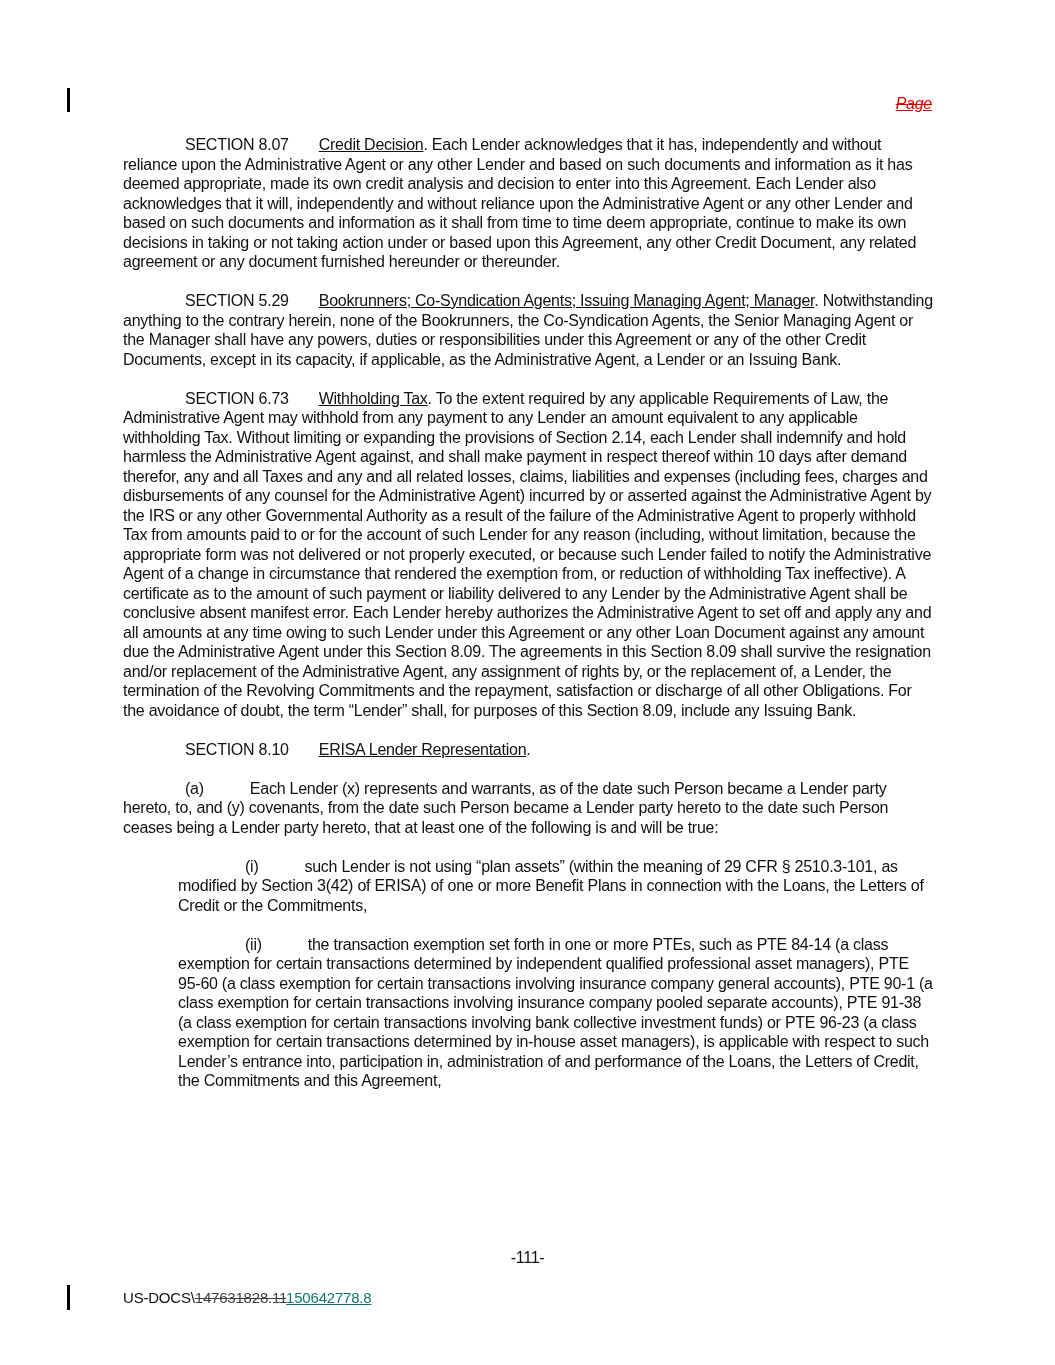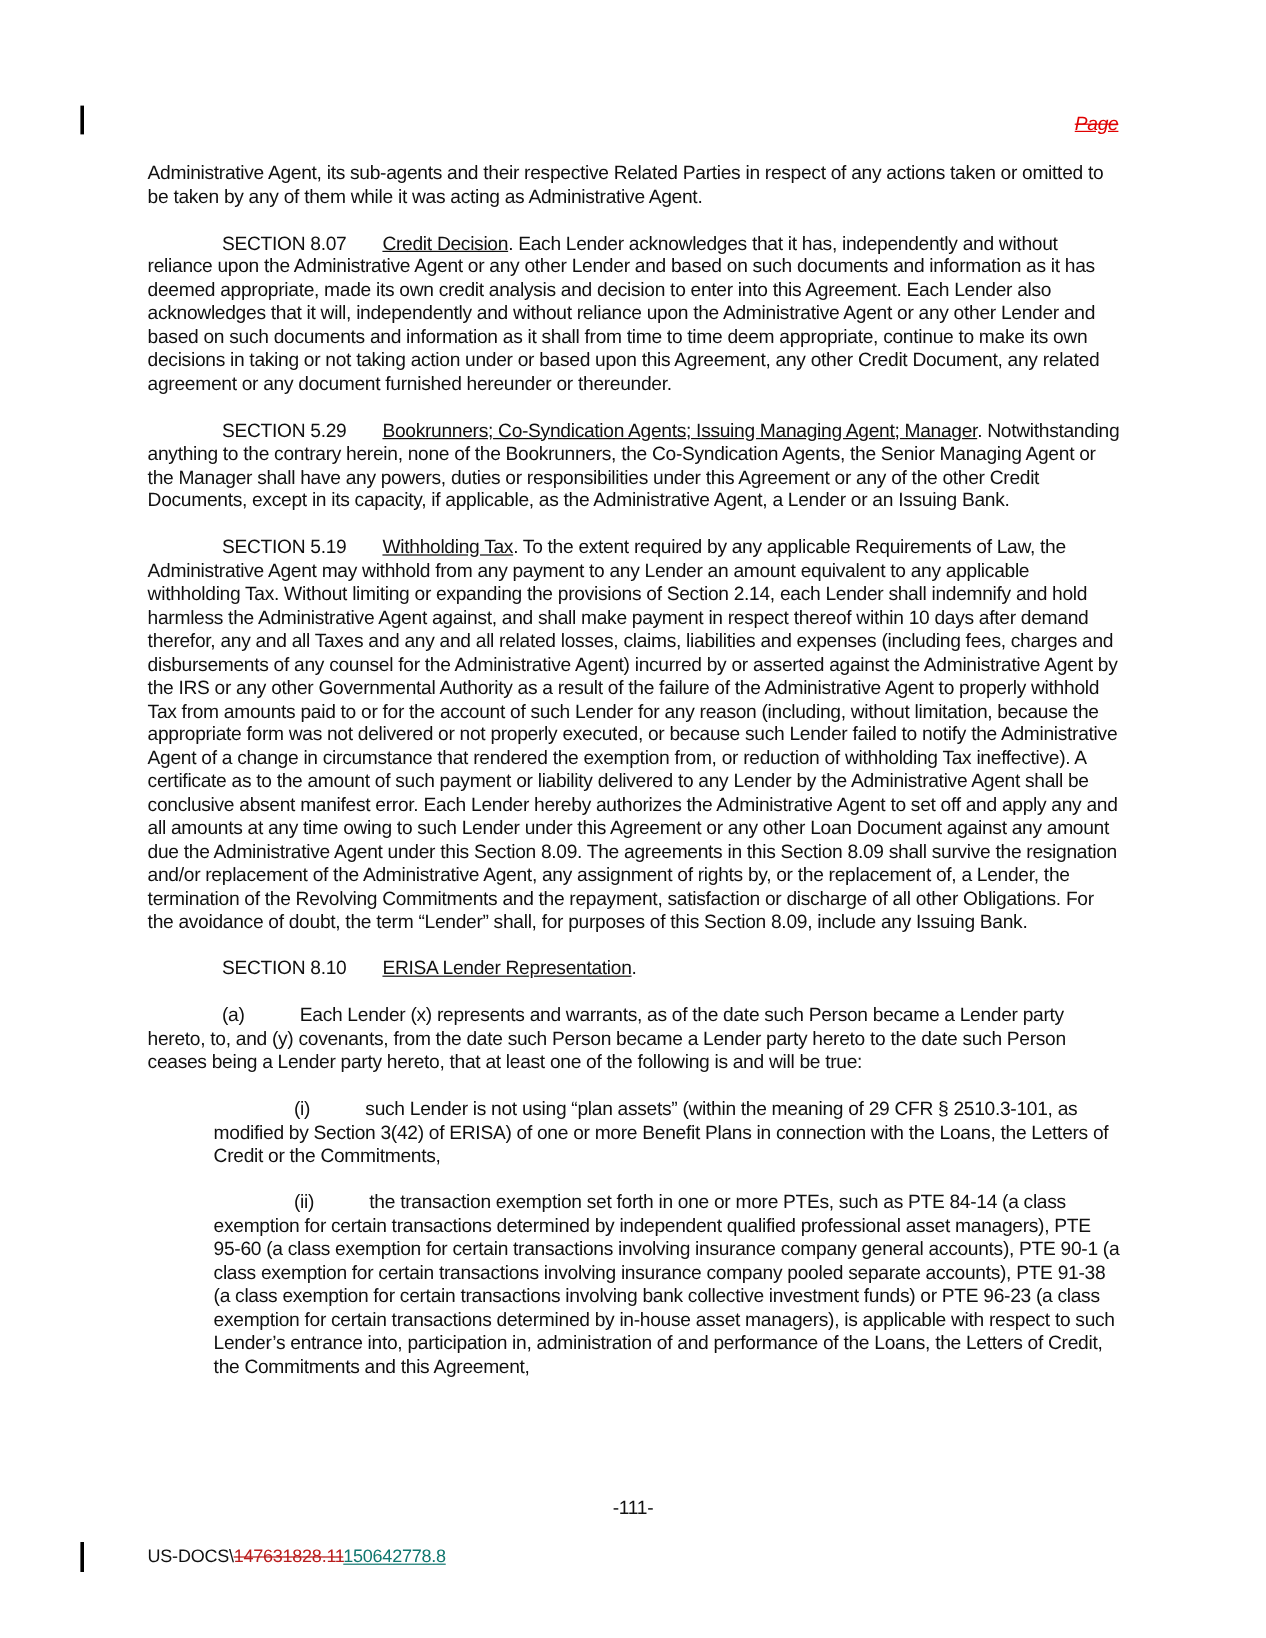--- a/index.html
+++ b/index.html
@@ -64,36 +64,33 @@
 <body>
 
 <div class="page">
 
   <div class="change-bar top"></div>
 
   <div class="page-marker" style="color: rgb(224, 0, 0); font-style: italic;">Page</div>
 
   <div class="content">
 
-    <p class="para">
-      <span>Administrative Agent, its sub-agents and their respective Related Parties in respect of any actions taken or omitted to be taken by any of them while it was acting as Administrative Agent.</span>
-    </p>
 
     <p class="para indent">
       <span>SECTION 8.07</span><span class="tab t1"></span><span class="heading">Credit Decision</span><span>.</span>
       <span>Each Lender acknowledges that it has, independently and without reliance upon the Administrative Agent or any other Lender and based on such documents and information as it has deemed appropriate, made its own credit analysis and decision to enter into this Agreement.  Each Lender also acknowledges that it will, independently and without reliance upon the Administrative Agent or any other Lender and based on such documents and information as it shall from time to time deem appropriate, continue to make its own decisions in taking or not taking action under or based upon this Agreement, any other Credit Document, any related agreement or any document furnished hereunder or thereunder.</span>
     </p>
 
     <p class="para indent">
       <span>SECTION 5.29</span><span class="tab t1"></span><span class="heading">Bookrunners; Co-Syndication Agents; Issuing Managing Agent; Manager</span><span>.</span>
       <span>Notwithstanding anything to the contrary herein, none of the Bookrunners, the Co-Syndication Agents, the Senior Managing Agent or the Manager shall have any powers, duties or responsibilities under this Agreement or any of the other Credit Documents, except in its capacity, if applicable, as the Administrative Agent, a Lender or an Issuing Bank.</span>
     </p>
 
     <p class="para indent">
-      <span>SECTION 5.19</span><span class="tab t1"></span><span class="heading">Withholding Tax</span><span>.</span>
+      <span>SECTION 6.73</span><span class="tab t1"></span><span class="heading">Withholding Tax</span><span>.</span>
       <span>To the extent required by any applicable Requirements of Law, the Administrative Agent may withhold from any payment to any Lender an amount equivalent to any applicable withholding Tax.  Without limiting or expanding the provisions of Section 2.14, each Lender shall indemnify and hold harmless the Administrative Agent against, and shall make payment in respect thereof within 10 days after demand therefor, any and all Taxes and any and all related losses, claims, liabilities and expenses (including fees, charges and disbursements of any counsel for the Administrative Agent) incurred by or asserted against the Administrative Agent by the IRS or any other Governmental Authority as a result of the failure of the Administrative Agent to properly withhold Tax from amounts paid to or for the account of such Lender for any reason (including, without limitation, because the appropriate form was not delivered or not properly executed, or because such Lender failed to notify the Administrative Agent of a change in circumstance that rendered the exemption from, or reduction of withholding Tax ineffective).  A certificate as to the amount of such payment or liability delivered to any Lender by the Administrative Agent shall be conclusive absent manifest error.  Each Lender hereby authorizes the Administrative Agent to set off and apply any and all amounts at any time owing to such Lender under this Agreement or any other Loan Document against any amount due the Administrative Agent under this Section 8.09.  The agreements in this Section 8.09 shall survive the resignation and/or replacement of the Administrative Agent, any assignment of rights by, or the replacement of, a Lender, the termination of the Revolving Commitments and the repayment, satisfaction or discharge of all other Obligations.  For the avoidance of doubt, the term “Lender” shall, for purposes of this Section 8.09, include any Issuing Bank.</span>
     </p>
 
     <p class="para indent">
       <span>SECTION 8.10</span><span class="tab t1"></span><span class="heading">ERISA Lender Representation</span><span>.</span>
     </p>
 
     <p class="para indent">
       <span>(a)</span><span class="tab t2"></span><span>Each Lender (x) represents and warrants, as of the date such Person became a Lender party hereto, to, and (y) covenants, from the date such Person became a Lender party hereto to the date such Person ceases being a Lender party hereto, that at least one of the following is and will be true:</span>
     </p>
@@ -104,18 +101,18 @@
 
     <p class="para sub">
       <span>(ii)</span><span class="tab t2"></span><span>the transaction exemption set forth in one or more PTEs, such as PTE 84-14 (a class exemption for certain transactions determined by independent qualified professional asset managers), PTE 95-60 (a class exemption for certain transactions involving insurance company general accounts), PTE 90-1 (a class exemption for certain transactions involving insurance company pooled separate accounts), PTE 91-38 (a class exemption for certain transactions involving bank collective investment funds) or PTE 96-23 (a class exemption for certain transactions determined by in-house asset managers), is applicable with respect to such Lender’s entrance into, participation in, administration of and performance of the Loans, the Letters of Credit, the Commitments and this Agreement,</span>
     </p>
 
   </div>
 
   <div class="page-number">-111-</div>
 
   <div class="footer-code">
-    <span>US-DOCS\</span><span class="del" style="color: #b91c1c;">147631828.11</span><span class="ins" style="color: #0f766e;">150642778.8</span>
+    <span>US-DOCS\</span><span class="del" style="color: #404040;">147631828.11</span><span class="ins" style="color: #0f766e;">150642778.8</span>
   </div>
 
   <div class="change-bar bottom"></div>
 
 </div>
 
 </body></html>

